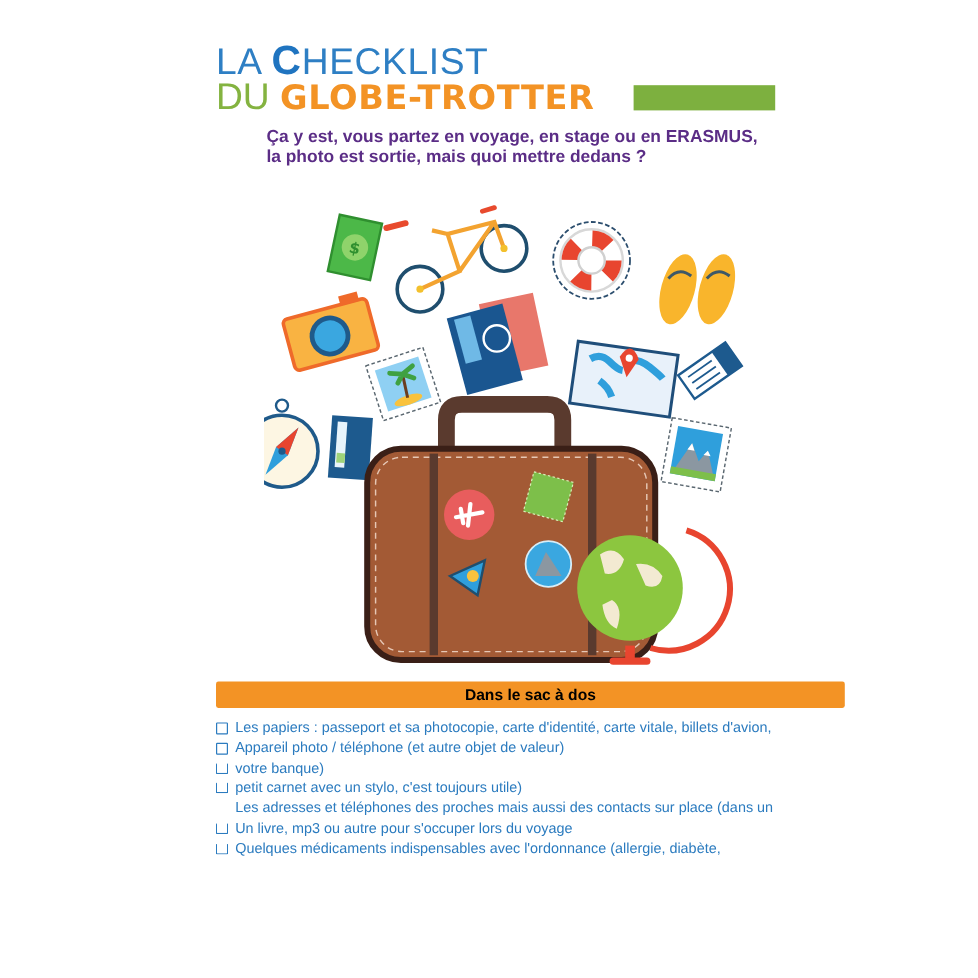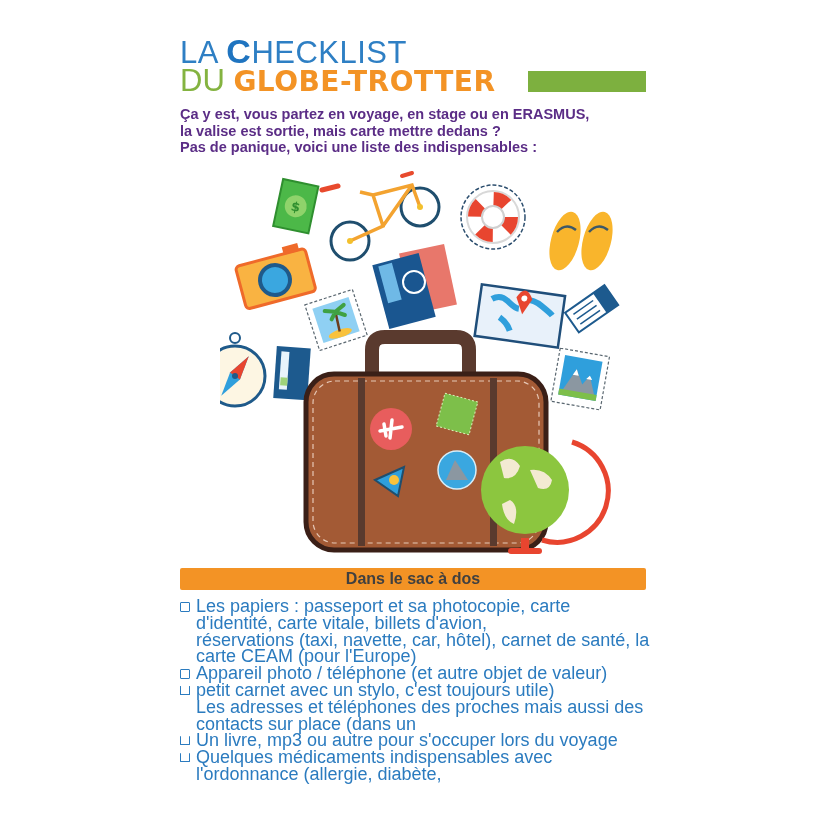--- a/index.html
+++ b/index.html
@@ -6,40 +6,39 @@
     body { width:815px; height:815px; position:relative; overflow:hidden;
            font-family:"Liberation Sans", sans-serif; }
     .title-line { position:absolute; left:180px; white-space:nowrap; }
     .t1 { top:32px; font-size:31px; color:#2e7fc4; font-weight:normal; letter-spacing:0.5px; }
     .t1 .cap { color:#1f74c0; font-weight:bold; font-size:34px; }
     .t2 { top:63px; font-size:31px; color:#84b340; }
     .t2 .big { color:#f39325; font-weight:900; font-family:"DejaVu Sans", sans-serif; font-size:28px; letter-spacing:0.5px; }
     .green-bar { position:absolute; left:528px; top:71px; width:118px; height:21px; background:#7db03f; }
     .intro { position:absolute; left:180px; top:106px; width:460px; color:#5b2d86; font-weight:bold;
              font-size:14.5px; line-height:16.5px; font-family:"Liberation Sans", sans-serif; }
-    .intro div { white-space:nowrap; }
+    .intro div { white-space:nowrap;margin-left:42px; }
     .illus { position:absolute; left:220px; top:170px; width:430px; height:390px; }
-    .section-bar { position:absolute; left:180px; top:568px; width:466px; height:22px; background:#f39325;
-                   border-radius:2px; color:#404040; font-weight:bold; font-size:16px; text-align:center; line-height:22px; }
-    .checklist { position:absolute; left:180px; top:598px; width:470px; color:#2b7bbf; font-size:18px; line-height:16.8px; }
+    .section-bar { position:absolute; left:180px; top:568px; width:524px; height:22px; background:#f39325;
+                   border-radius:2px; color:#000000; font-weight:bold; font-size:13px; text-align:center; line-height:22px; }
+    .checklist { position:absolute; left:180px; top:598px; width:470px; color:#2b7bbf; font-size:12px; line-height:16.8px; }
     .item { position:relative; padding-left:16px; }
     .box { position:absolute; left:0; top:4px; width:8px; height:8px; border:1.3px solid #2b7bbf; border-radius:1px; }
     .box.open { border-top:none; }
   </style>
 </head>
 <body>
 
 <div class="title-line t1"><span>LA </span><span class="cap">C</span><span>HECKLIST</span></div>
 <div class="title-line t2"><span>DU </span><span class="big">GLOBE-TROTTER</span></div>
 <div class="green-bar"></div>
 
 <div class="intro">
   <div>Ça y est, vous partez en voyage, en stage ou en ERASMUS,</div>
-  <div>la valise est sortie, mais carte mettre dedans ?</div>
-  <div>Pas de panique, voici une liste des indispensables :</div>
+  <div>la photo est sortie, mais quoi mettre dedans ?</div>
 </div>
 
 <svg class="illus" viewBox="220 170 430 390" xmlns="http://www.w3.org/2000/svg">
 
   <g transform="rotate(12 295 205)">
     <rect x="278" y="182" width="36" height="48" fill="#4cb848" stroke="#2f8f2f" stroke-width="2"></rect>
     <circle cx="296" cy="206" r="11" fill="#8fd36b"></circle>
     <text x="296" y="211" font-size="13" text-anchor="middle" fill="#2f8f2f" font-family="DejaVu Sans, sans-serif" font-weight="bold">$</text>
   </g>
 
@@ -149,28 +148,28 @@
     <path d="M500 462 q12 -8 20 4 q-4 14 -16 12 z M530 470 q14 -2 22 10 q-2 12 -14 8 z M510 500 q10 6 4 24 q-10 -4 -12 -20 z" fill="#f3ead2"></path>
   </g>
 </svg>
 
 <div class="section-bar">Dans le sac à dos</div>
 
 <div class="checklist">
   <div class="item">
     <span class="box"></span>
     <div>Les papiers : passeport et sa photocopie, carte d'identité, carte vitale, billets d'avion,</div>
-    <div>réservations (taxi, navette, car, hôtel), carnet de santé, la carte CEAM (pour l'Europe)</div>
   </div>
   <div class="item">
     <span class="box"></span>
     <div>Appareil photo / téléphone (et autre objet de valeur)</div>
   </div>
   <div class="item">
     <span class="box open"></span>
+    <div>votre banque)</div>
   </div>
   <div class="item">
     <span class="box open"></span>
     <div>petit carnet avec un stylo, c'est toujours utile)</div>
     <div>Les adresses et téléphones des proches mais aussi des contacts sur place (dans un</div>
   </div>
   <div class="item">
     <span class="box open"></span>
     <div>Un livre, mp3 ou autre pour s'occuper lors du voyage</div>
   </div>

